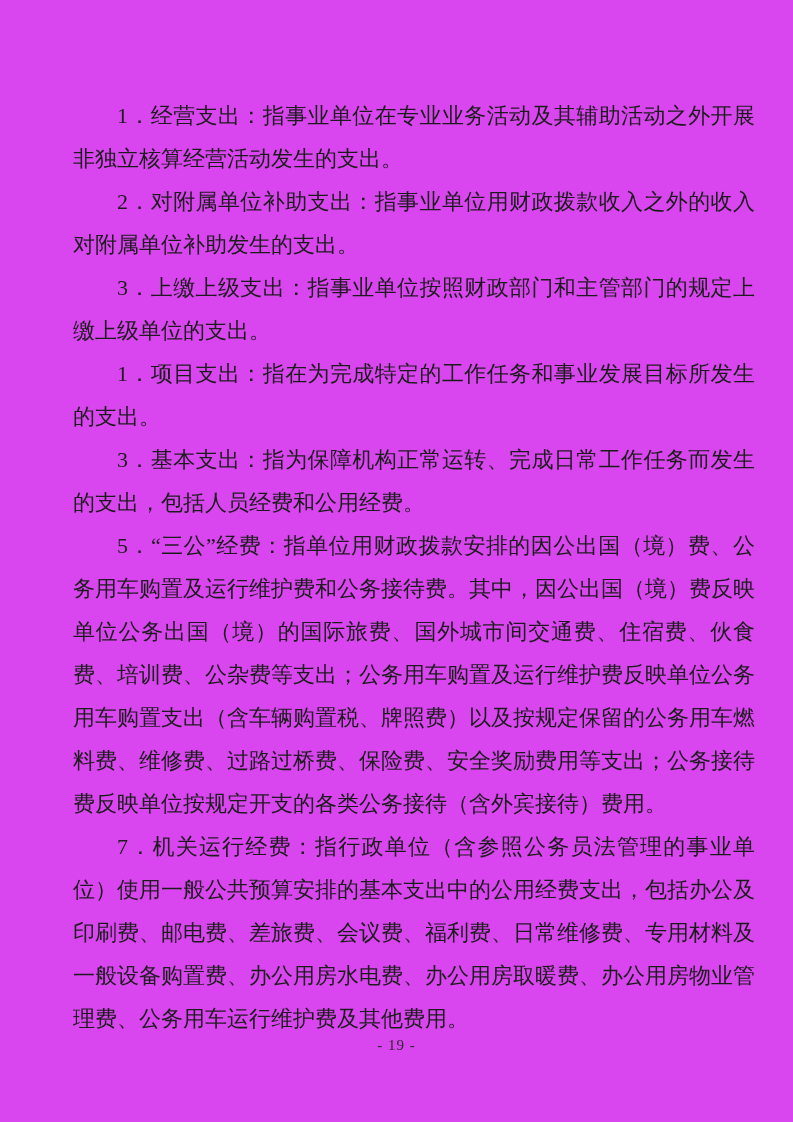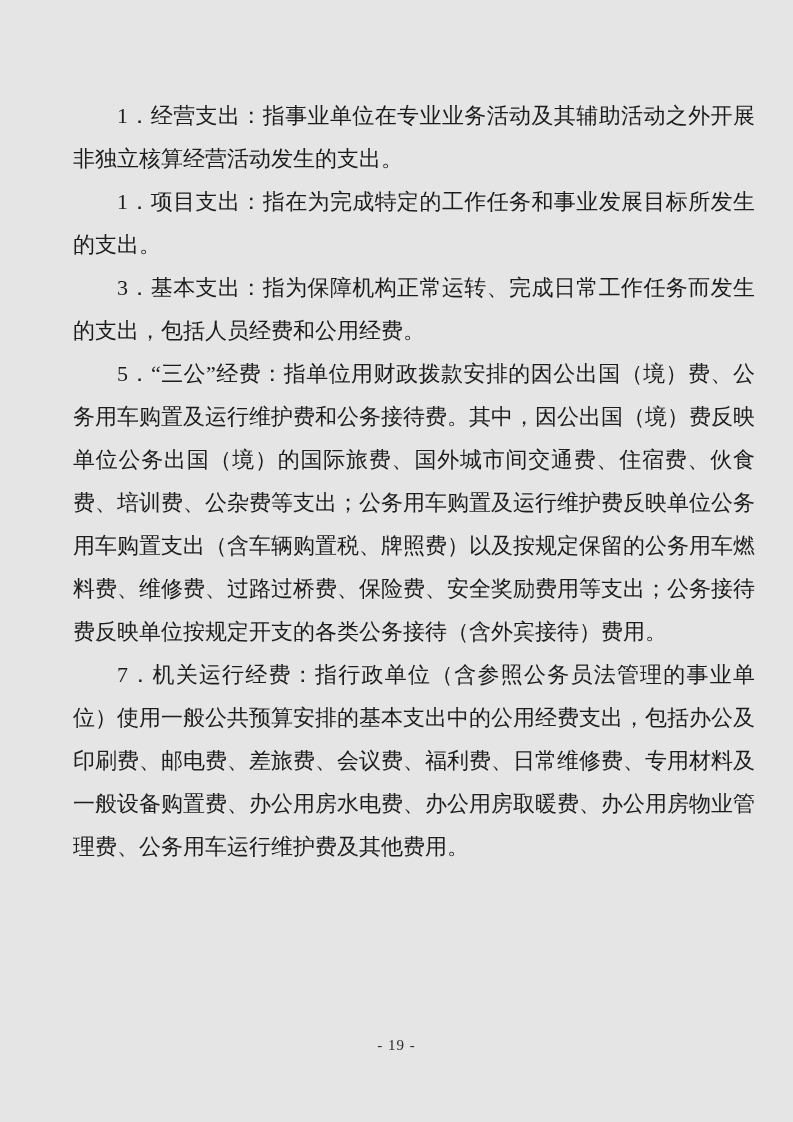--- a/index.html
+++ b/index.html
@@ -4,21 +4,21 @@
 <style>
   html, body {
     margin: 0;
     padding: 0;
     background: #ffffff;
   }
   .page {
     position: relative;
     width: 793px;
     height: 1122px;
-    background: #e5e5e5;
+    background: #d946ef;
     overflow: hidden;
     font-family: "Liberation Serif", "DejaVu Serif", serif;
     color: #1c1c1c;
   }
   .doc-content {
     position: absolute;
     left: 73px;
     top: 94px;
     width: 682px;
     font-size: 22px;
@@ -44,20 +44,22 @@
     color: #2a2a2a;
     letter-spacing: 1px;
   }
 </style>
 </head>
 <body>
 
 <div class="page">
   <div class="doc-content">
     <p>1．经营支出：指事业单位在专业业务活动及其辅助活动之外开展非独立核算经营活动发生的支出。</p>
+    <p>2．对附属单位补助支出：指事业单位用财政拨款收入之外的收入对附属单位补助发生的支出。</p>
+    <p>3．上缴上级支出：指事业单位按照财政部门和主管部门的规定上缴上级单位的支出。</p>
     <p>1．项目支出：指在为完成特定的工作任务和事业发展目标所发生的支出。</p>
     <p>3．基本支出：指为保障机构正常运转、完成日常工作任务而发生的支出，包括人员经费和公用经费。</p>
     <p>5．“三公”经费：指单位用财政拨款安排的因公出国（境）费、公务用车购置及运行维护费和公务接待费。其中，因公出国（境）费反映单位公务出国（境）的国际旅费、国外城市间交通费、住宿费、伙食费、培训费、公杂费等支出；公务用车购置及运行维护费反映单位公务用车购置支出（含车辆购置税、牌照费）以及按规定保留的公务用车燃料费、维修费、过路过桥费、保险费、安全奖励费用等支出；公务接待费反映单位按规定开支的各类公务接待（含外宾接待）费用。</p>
     <p>7．机关运行经费：指行政单位（含参照公务员法管理的事业单位）使用一般公共预算安排的基本支出中的公用经费支出，包括办公及印刷费、邮电费、差旅费、会议费、福利费、日常维修费、专用材料及一般设备购置费、办公用房水电费、办公用房取暖费、办公用房物业管理费、公务用车运行维护费及其他费用。</p>
   </div>
 
   <div class="page-footer">- 19 -</div>
 </div>
 
 </body></html>

